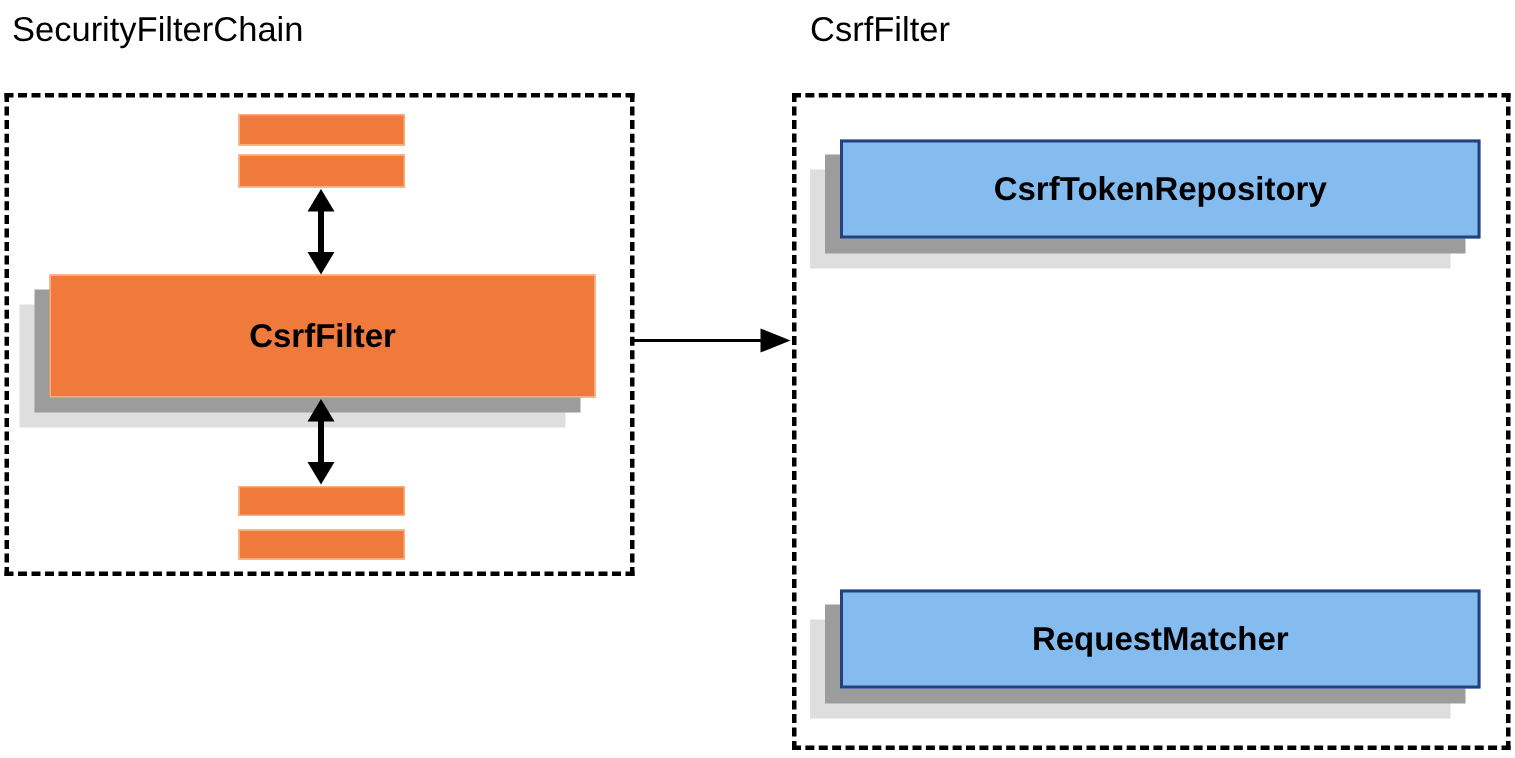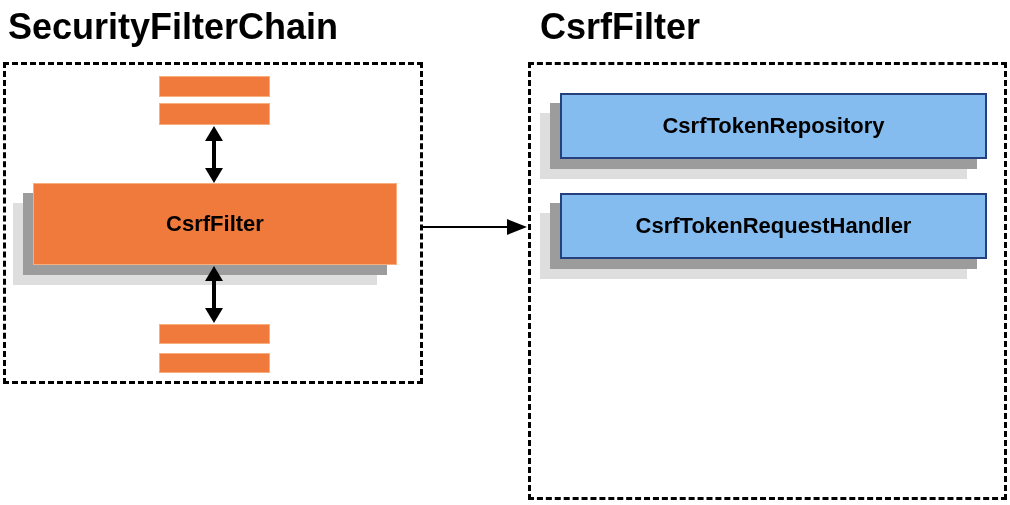--- a/index.html
+++ b/index.html
@@ -10,22 +10,22 @@
   }
   .canvas {
     position: relative;
     width: 1010px;
     height: 505px;
     background: #ffffff;
     overflow: hidden;
   }
   .diagram-title {
     position: absolute;
-    font-weight: bold;
-    font-size: 36px;
+    font-weight: normal;
+    font-size: 23px;
     color: #000000;
     white-space: nowrap;
   }
   .title-left  { left: 8px;   top: 6px; }
   .title-right { left: 540px; top: 6px; }
 
   .dashed-panel {
     position: absolute;
     border: 3px dashed #000000;
     background: transparent;
@@ -113,22 +113,22 @@
   </div>
 
   <div class="orange-bar bar-3"></div>
   <div class="orange-bar bar-4"></div>
 
   <div class="dashed-panel panel-right"></div>
 
   <div class="blue-box blue-1">
     <span>CsrfTokenRepository</span>
   </div>
-  <div class="blue-box blue-2">
-    <span>CsrfTokenRequestHandler</span>
+  <div class="blue-box blue-4">
+    <span>RequestMatcher</span>
   </div>
 
   <svg class="arrow-layer" viewBox="0 0 1010 505" xmlns="http://www.w3.org/2000/svg">
 
     <g>
       <line x1="214" y1="139" x2="214" y2="170" stroke="#000000" stroke-width="4"></line>
       <polygon points="214,126 205,141 223,141" fill="#000000"></polygon>
       <polygon points="214,183 205,168 223,168" fill="#000000"></polygon>
     </g>
 

